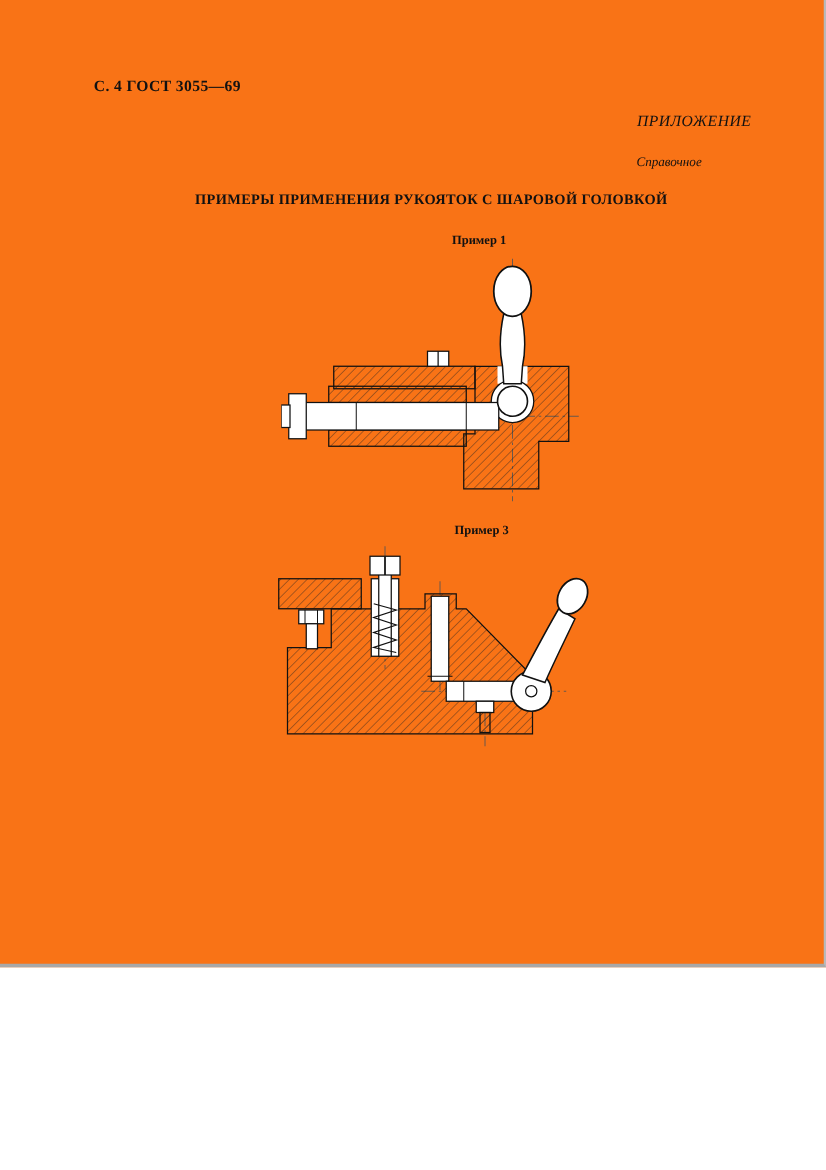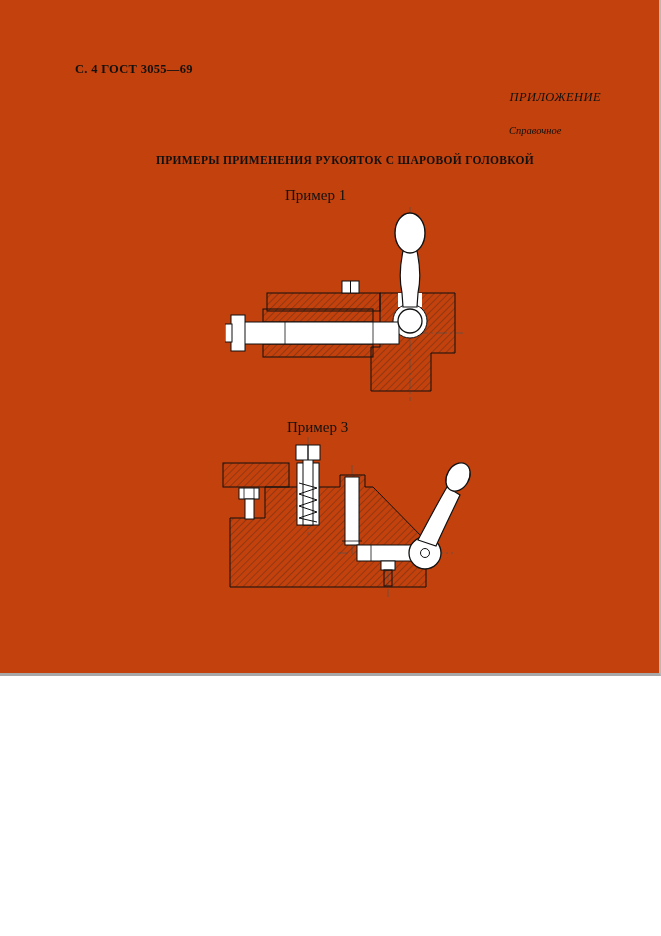--- a/index.html
+++ b/index.html
@@ -1,20 +1,20 @@
 <!DOCTYPE html>
 <html><head>
 <meta charset="utf-8">
 <style>
   html, body { margin: 0; padding: 0; background: #ffffff; }
   .page {
     position: relative;
     width: 661px;
-    height: 676px;
-    background: #c2410c;
+    height: 774px;
+    background: #f97316;
     font-family: "Liberation Serif", serif;
     color: #111;
     overflow: hidden;
     border-right: 2px solid #b9b9b9;
     border-bottom: 3px solid #a8a8a8;
     box-sizing: border-box;
   }
   .header-left {
     position: absolute;
     left: 75px; top: 62px;
@@ -48,23 +48,23 @@
     width: 690px;
     text-align: center;
     font-size: 11.5px;
     font-weight: bold;
     letter-spacing: 0.3px;
     white-space: nowrap;
   }
   .example-label {
     position: absolute;
     width: 120px;
-    text-align: left;
-    font-size: 15px;
-    font-weight: normal;
+    text-align: right;
+    font-size: 10px;
+    font-weight: bold;
   }
   .ex1 { left: 285px; top: 187px; }
   .ex2 { left: 287px; top: 419px; }
   .fig1 { position: absolute; left: 225px; top: 205px; }
   .fig2 { position: absolute; left: 205px; top: 433px; }
   svg .cl {
     stroke: #555;
     stroke-width: 0.7;
     stroke-dasharray: 11 3 2 3;
     fill: none;

